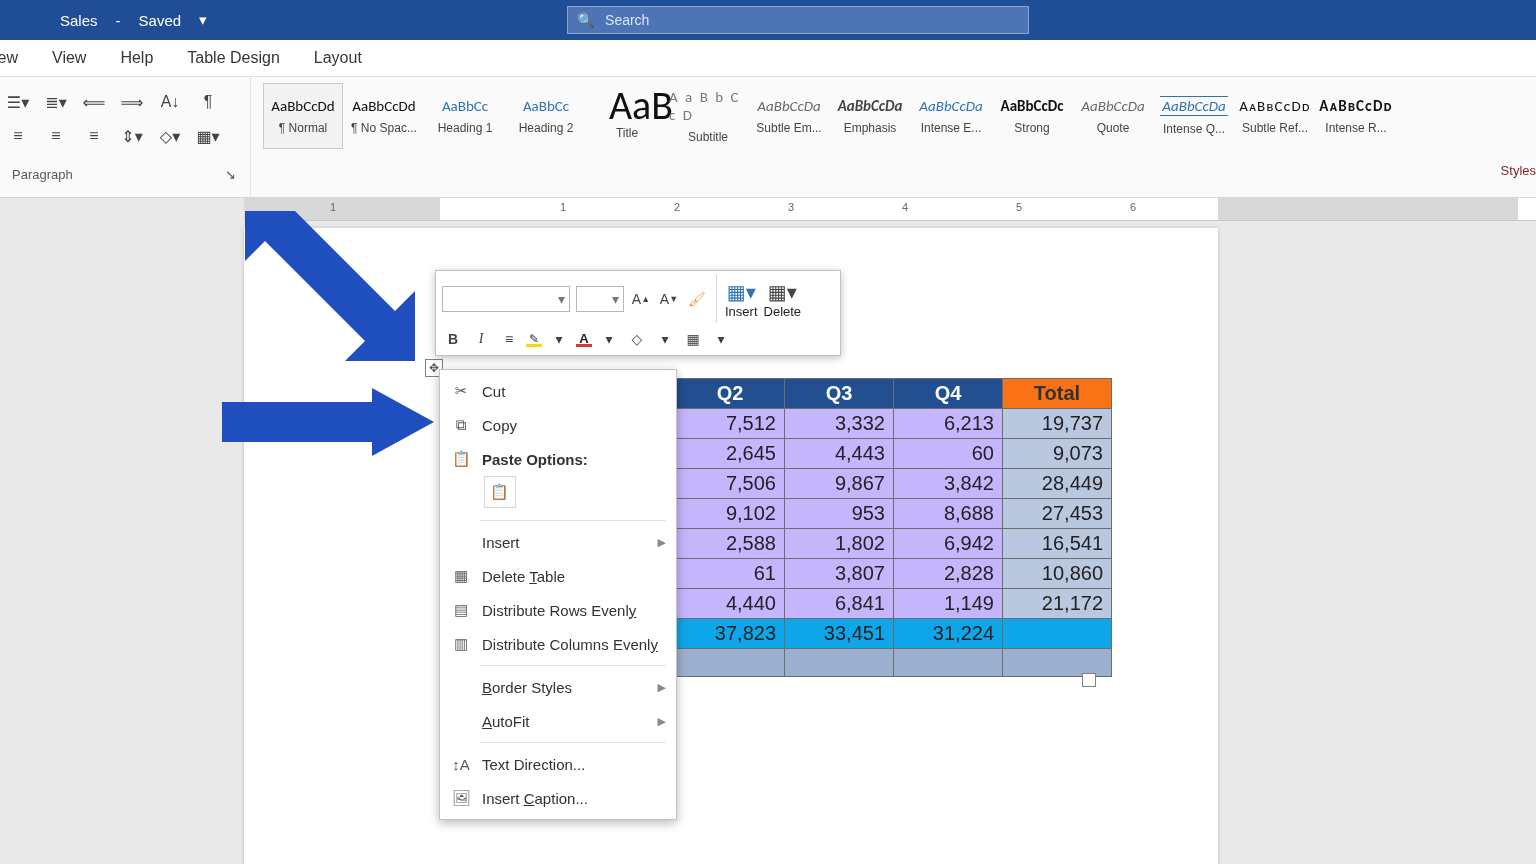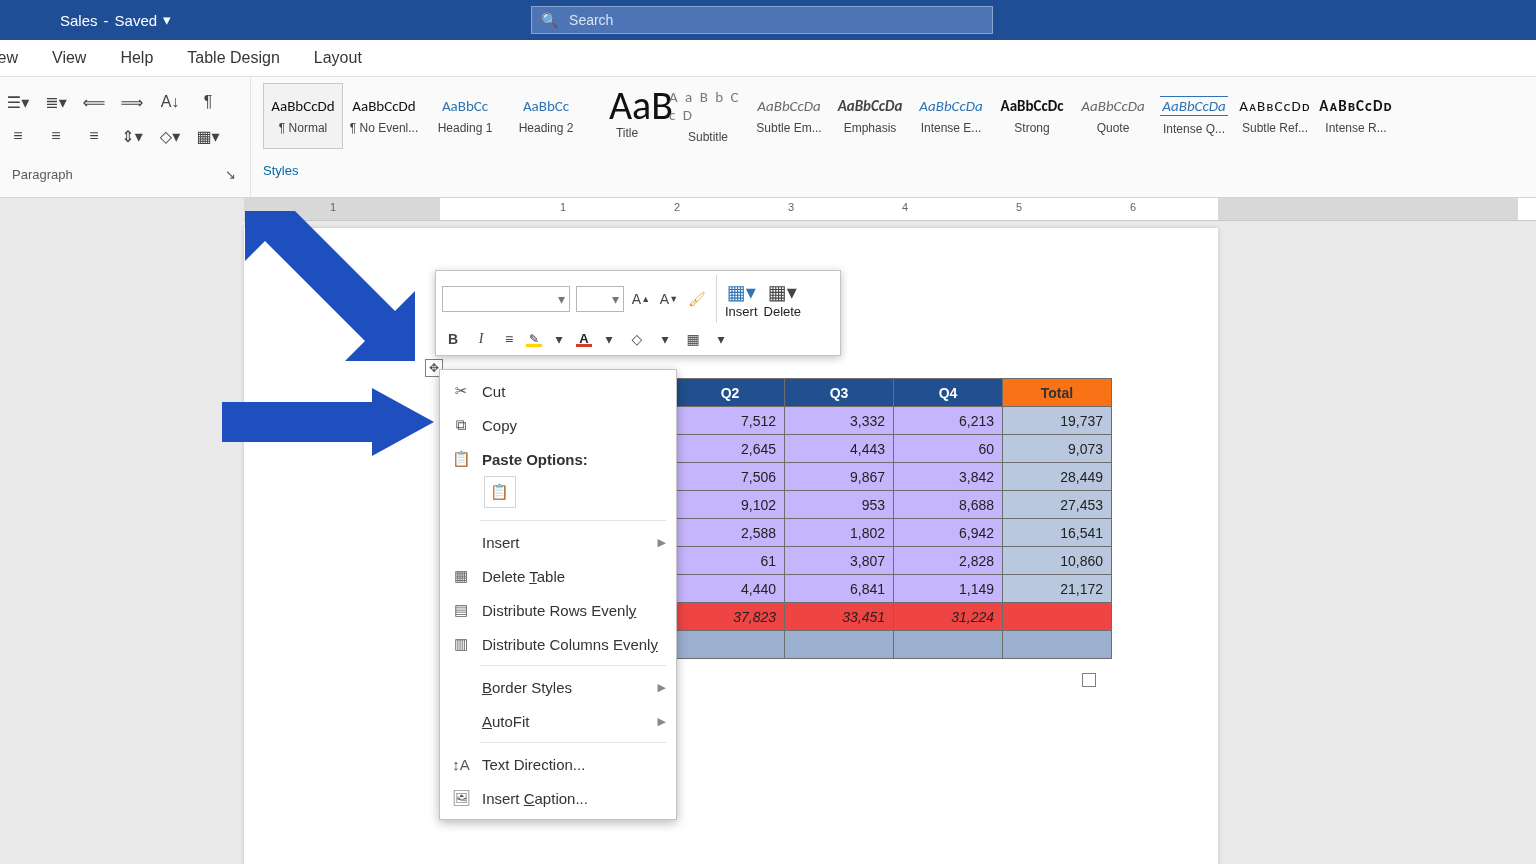--- a/index.html
+++ b/index.html
@@ -1,19 +1,19 @@
 <!DOCTYPE html>
 <html><head>
 <meta charset="utf-8">
 <style>
   html,body{margin:0;padding:0;font-family:"Segoe UI",Arial,sans-serif;font-size:14px;background:#fff;color:#222;overflow:hidden;}
   body{width:1536px;height:864px;position:relative;}
   
   .titlebar{background:#1f4e96;height:40px;display:flex;align-items:center;color:#fff;}
-  .titlebar .docname{margin-left:60px;font-size:15px;display:flex;align-items:center;gap:6px;}
+  .titlebar .docname{margin-left:60px;font-size:15px;display:flex;align-items:center;gap:18px;}
   .titlebar .search{margin-left:360px;width:440px;height:26px;background:#4d74b4;border:1px solid #8aa4cf;display:flex;align-items:center;gap:10px;padding:0 10px;color:#dbe5f4;}
   
   .ribtabs{height:36px;background:#fff;border-bottom:1px solid #e1e1e1;display:flex;align-items:center;gap:34px;padding-left:0;font-size:16px;color:#363636;}
   .ribtabs span{cursor:default;}
   
   .ribbon{background:#fafafa;height:120px;border-bottom:1px solid #d6d6d6;display:flex;}
   .paragroup{width:240px;border-right:1px solid #e3e3e3;padding:8px 6px 0 4px;display:flex;flex-direction:column;}
   .paragroup .row{display:flex;gap:10px;align-items:center;height:34px;}
   .parabtn{width:28px;height:26px;display:flex;align-items:center;justify-content:center;color:#444;font-size:16px;}
   .paragroup .lbl{margin-top:14px;text-align:center;font-size:13px;color:#5a5a5a;display:flex;justify-content:space-between;padding:0 8px;}
@@ -26,21 +26,21 @@
   .stylebox .sample.h{color:#2e74b5;}
   .stylebox .sample.sub{color:#7a7a7a;letter-spacing:2px;}
   .stylebox .sample.em{font-style:italic;color:#6a6a6a;}
   .stylebox .sample.emb{font-style:italic;font-weight:bold;color:#444;}
   .stylebox .sample.ie{font-style:italic;color:#2e74b5;}
   .stylebox .sample.st{font-weight:bold;}
   .stylebox .sample.q{font-style:italic;color:#6a6a6a;}
   .stylebox .sample.iq{font-style:italic;color:#2e74b5;border-bottom:1px solid #2e74b5;border-top:1px solid #2e74b5;padding:0 2px;}
   .stylebox .sample.sr{font-variant:small-caps;letter-spacing:1px;}
   .stylebox .sample.ir{font-variant:small-caps;font-weight:bold;letter-spacing:1px;}
-  .stylesgroup .lbl{margin-top:14px;text-align:left;font-size:13px;color:#0369a1;}
+  .stylesgroup .lbl{margin-top:14px;text-align:right;font-size:13px;color:#7f1d1d;}
   
   .docarea{background:#e9e9e9;position:relative;height:668px;}
   .ruler{position:absolute;left:244px;top:0;right:0;height:22px;background:#fff;border-bottom:1px solid #c7c7c7;}
   .ruler .live{position:absolute;left:0;top:0;height:22px;width:974px;}
   .ruler .seg{position:absolute;top:0;bottom:0;background:#fff;}
   .ruler .off{background:#d8d8d8;}
   .ruler .num{position:absolute;top:3px;font-size:11px;color:#666;}
   .page{position:absolute;left:244px;top:30px;width:974px;height:638px;background:#fff;box-shadow:0 0 4px rgba(0,0,0,.18);}
   
   .minitb{position:absolute;left:435px;top:270px;width:392px;height:76px;background:#fff;border:1px solid #c3c3c3;box-shadow:0 2px 8px rgba(0,0,0,.25);display:flex;flex-direction:column;padding:4px 6px;gap:4px;}
@@ -52,26 +52,26 @@
   .ctxmenu{position:absolute;left:439px;top:369px;width:236px;background:#fff;border:1px solid #c3c3c3;box-shadow:0 3px 10px rgba(0,0,0,.28);font-size:15px;color:#333;padding:4px 0;}
   .ctxmenu .mi{height:34px;display:flex;align-items:center;gap:12px;padding:0 12px 0 12px;position:relative;}
   .ctxmenu .mi .ic{width:18px;text-align:center;color:#5a5a5a;font-size:15px;}
   .ctxmenu .mi .arrow{position:absolute;right:10px;color:#888;font-size:11px;}
   .ctxmenu .sep{height:1px;background:#e2e2e2;margin:4px 10px 4px 40px;}
   .ctxmenu .pasteopt{padding:0 12px 8px 44px;}
   .ctxmenu .pasteopt .pbtn{width:30px;height:30px;border:1px solid #d5d5d5;display:flex;align-items:center;justify-content:center;color:#a77b3f;}
   .ctxmenu .mi.bold{font-weight:600;}
   .ctxmenu .mi u{text-decoration:underline;}
   
-  .tbl{position:absolute;left:675px;top:378px;border-collapse:collapse;font-size:14px;}
+  .tbl{position:absolute;left:675px;top:378px;border-collapse:collapse;font-size:20px;}
   .tbl td,.tbl th{border:1px solid #6d6d6d;padding:3px 8px;text-align:right;min-width:92px;height:21px;background:#c4b5fd;font-weight:normal;}
   .tbl th{background:#214f8f;color:#fff;text-align:center;font-weight:600;}
   .tbl td.tot{background:#b9c7df;}
   .tbl th.tot{background:#f97316;color:#333;}
-  .tbl tr.sum td{background:#ef4444;font-style:italic;}
+  .tbl tr.sum td{background:#0ea5e9;}
   .tbl tr.blank td{background:#9bafcf;}
   
   .movehandle{position:absolute;left:425px;top:359px;width:16px;height:16px;border:1px solid #808080;background:#fff;display:flex;align-items:center;justify-content:center;color:#555;font-size:12px;}
   .resizehandle{position:absolute;left:1082px;top:673px;width:12px;height:12px;border:1px solid #808080;background:#fff;}
   
   .arrowwrap{position:absolute;}
   .bigarrow{fill:#1f4fbf;}
   
   .glyph{font-family:"Segoe UI Symbol","Segoe UI",sans-serif;}
   .underbar{height:3px;background:#ffd500;width:16px;margin-top:-2px;}
@@ -125,21 +125,21 @@
     </div>
   </div>
   <div class="stylesgroup">
     <div class="stylerow" id="stylerow">
         <div class="stylebox sel">
           <div class="sample ">AaBbCcDd</div>
           <div>¶ Normal</div>
         </div>
         <div class="stylebox">
           <div class="sample ">AaBbCcDd</div>
-          <div>¶ No Evenl...</div>
+          <div>¶ No Spac...</div>
         </div>
         <div class="stylebox">
           <div class="sample h">AaBbCc</div>
           <div>Heading 1</div>
         </div>
         <div class="stylebox">
           <div class="sample h">AaBbCc</div>
           <div>Heading 2</div>
         </div>
         <div class="stylebox">

